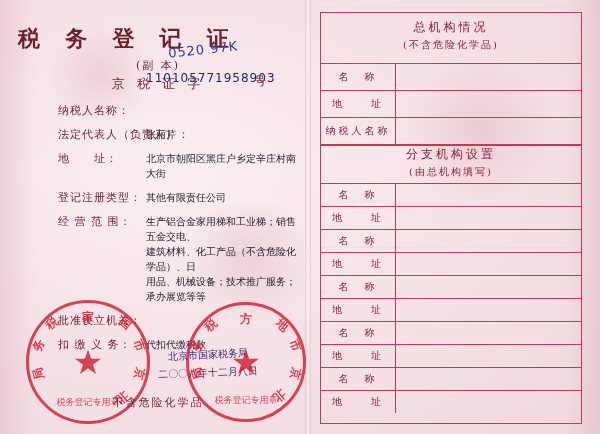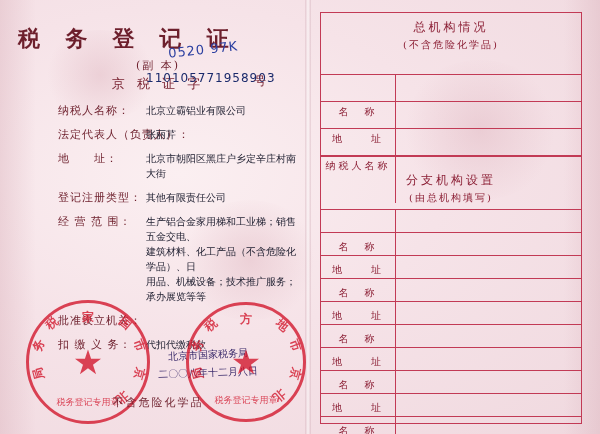--- a/index.html
+++ b/index.html
@@ -138,47 +138,46 @@
     position:absolute;bottom:12px;left:0;width:100%;
     text-align:center;font-size:9px;color:#d2142a;margin-top:36px;
   }
   
   .right{
     position:absolute;left:320px;top:12px;width:262px;height:412px;
     border:1.2px solid #c23a55;
     box-sizing:border-box;
   }
   .rt-head{
-    text-align:center;padding:6px 0 22px;
+    text-align:center;padding:6px 0 11px;
     border-bottom:1.2px solid #c23a55;
   }
   .rt-head .t1{
     font-family:"DejaVu Serif","Liberation Serif",serif;
     font-size:12px;color:#8c2036;letter-spacing:3px;
   }
   .rt-head .t2{
     font-family:"DejaVu Serif","Liberation Serif",serif;
     font-size:10px;color:#8c2036;letter-spacing:2px;margin-top:2px;
   }
   .frow{
     display:flex;border-bottom:1.2px solid #c23a55;
     height:26px;
-    flex-direction:column;
   }
   .frow:last-child{border-bottom:none;}
   .fcell-l{
     width:74px;flex:0 0 74px;
     border-right:1.2px solid #c23a55;
     display:flex;align-items:center;justify-content:center;
     font-family:"DejaVu Serif","Liberation Serif",serif;
     font-size:10px;color:#8c2036;letter-spacing:3px;
   }
   .fcell-r{flex:1;}
   .sect-head{
-    text-align:center;padding:15px 0 4px;
+    text-align:center;padding:0 0 4px;
     border-bottom:1.2px solid #c23a55;
     border-top:1.2px solid #c23a55;
   }
   .sect-head .t1{
     font-family:"DejaVu Serif","Liberation Serif",serif;
     font-size:12px;color:#8c2036;letter-spacing:3px;
   }
   .sect-head .t2{
     font-family:"DejaVu Serif","Liberation Serif",serif;
     font-size:10px;color:#8c2036;letter-spacing:2px;margin-top:2px;
@@ -210,23 +209,20 @@
 
     <div class="cert-line">
       <span class="cert-label">京 税 证 字</span>
       <span class="cert-num">110105771958903</span>
       <span class="cert-char">号</span>
     </div>
 
     <div class="rows">
       <div class="row">
         <div class="lbl">纳税人名称：</div>
-        <div class="val">
-          <span class="l">北京立霸铝业有限公司</span>
-        </div>
       </div>
 
       <div class="row">
         <div class="lbl">法定代表人（负责人）：</div>
         <div class="val">
           <span class="l">张丽芹</span>
         </div>
       </div>
 
       <div class="row">

